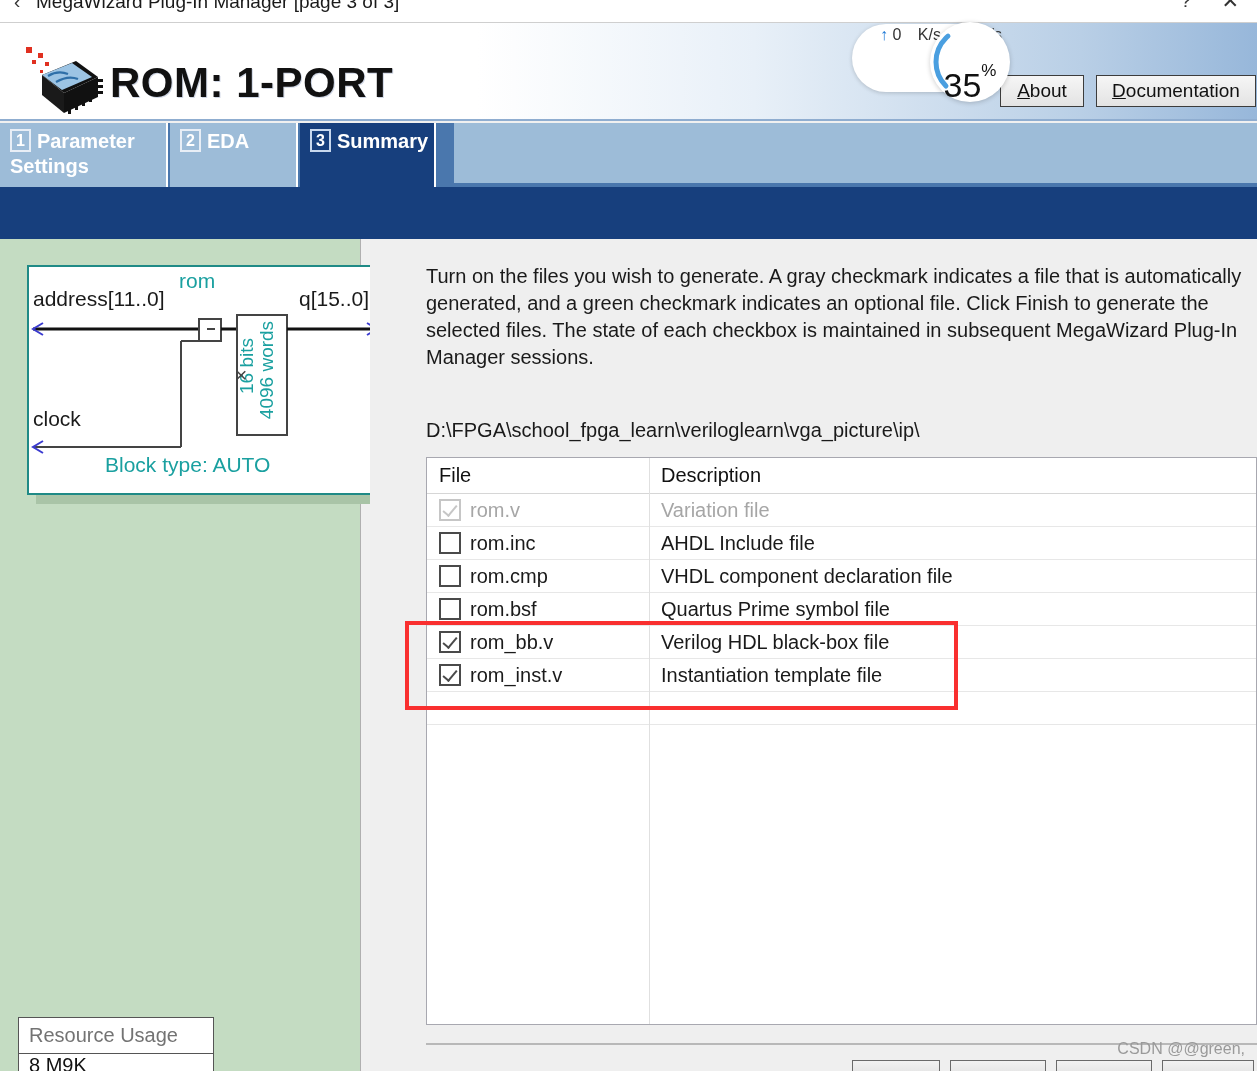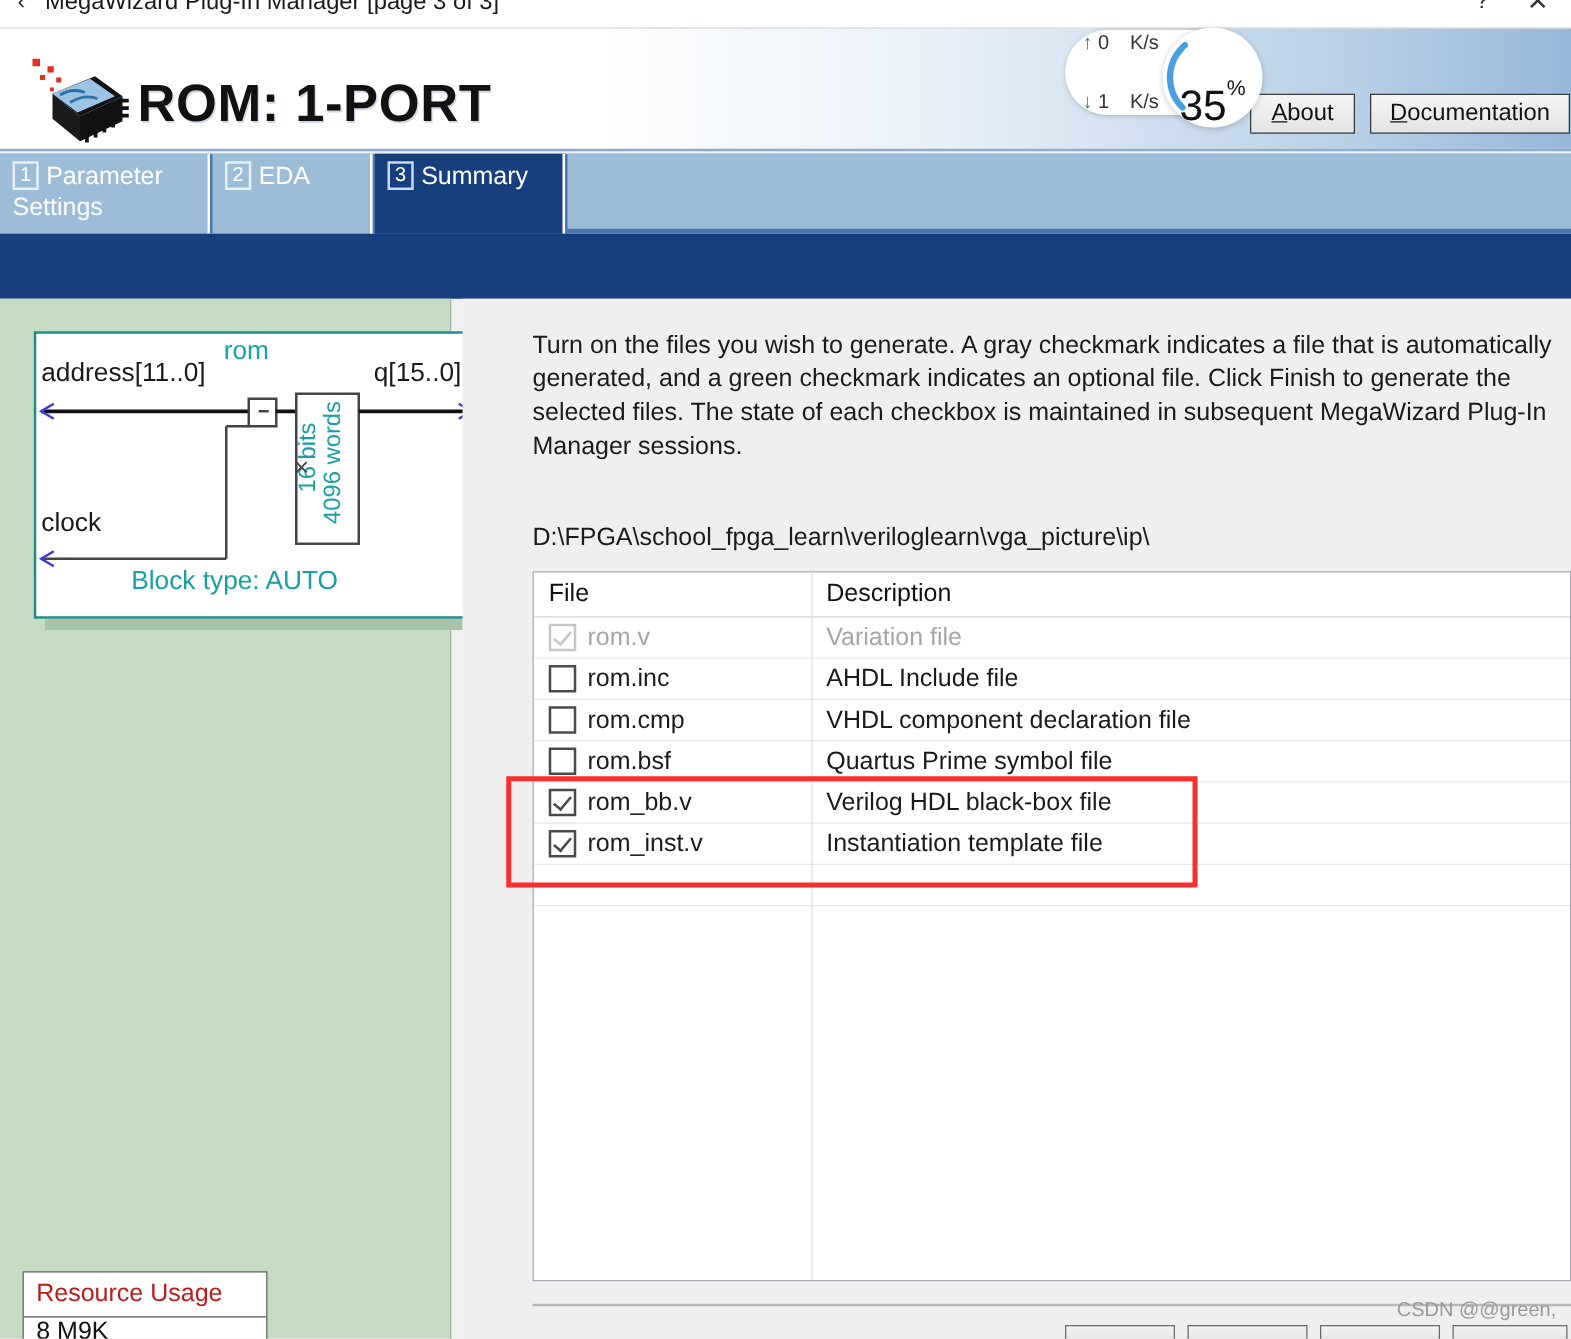--- a/index.html
+++ b/index.html
@@ -60,31 +60,32 @@
     background:#4a77ad;
   }
   .tab{
     position:absolute;top:0;height:64px;
     box-sizing:border-box;
     background:#9dbcd8;
     border-right:2px solid #ffffff;
     color:#ffffff;font-size:20px;
     padding:6px 0 0 10px;cursor:pointer;
     line-height:25px;
+    font-weight:bold;
   }
   .tab .num{
     display:inline-block;border:2px solid #e8eef6;
     padding:0 4px;line-height:19px;font-size:16px;
     margin-right:6px;vertical-align:2px;
   }
   .tab.active{background:#173f7d;}
   .tab.active .num{border-color:#c8d8ee;}
   #tab1{left:0;width:168px;}
   #tab2{left:170px;width:128px;}
-  #tab3{left:300px;width:152px;}
+  #tab3{left:300px;width:136px;}
   #tabrest{position:absolute;left:454px;top:0;width:803px;height:60px;background:#9dbcd8;}
 
   
   #blueband{
     position:absolute;left:0;top:187px;width:1257px;height:52px;background:#173f7d;
   }
 
   
   #leftpanel{
     position:absolute;left:0;top:239px;width:360px;height:832px;
@@ -100,21 +101,21 @@
   }
   .sym-t{position:absolute;font-size:21px;color:#1a1a1a;white-space:nowrap;}
   .sym-teal{color:#1aa0a0;}
   #resBox{
     position:absolute;left:18px;top:778px;width:196px;height:60px;
     background:#ffffff;border:1px solid #555;box-sizing:border-box;
   }
   #resBox .rhdr{
     height:36px;border-bottom:1px solid #555;
     display:flex;align-items:center;padding-left:10px;
-    font-size:20px;color:#b91c1c;box-sizing:border-box;
+    font-size:20px;color:#737373;box-sizing:border-box;
   }
   #resBox .rrow{
     height:22px;padding-left:10px;font-size:20px;color:#111;overflow:hidden;
   }
 
   
   #content{
     position:absolute;left:370px;top:239px;width:887px;height:832px;
     background:#efefef;
   }
@@ -183,21 +184,21 @@
   #bb1{left:852px;width:88px;}
   #bb2{left:950px;width:96px;}
   #bb3{left:1056px;width:96px;}
   #bb4{left:1162px;width:92px;}
 
   
   #netpill{
     position:absolute;left:852px;top:24px;width:150px;height:68px;
     background:#ffffff;border-radius:34px;
     box-shadow:0 1px 4px rgba(0,0,0,.18);
-    display:flex;flex-direction:column;justify-content:space-between;padding-left:14px;
+    display:flex;flex-direction:row;justify-content:flex-end;padding-left:14px;
     box-sizing:border-box;
   }
   .netline{font-size:16px;color:#333;line-height:21px;white-space:nowrap;}
   .arrow-up{color:#1e79d6;font-weight:bold;}
   .arrow-dn{color:#23a13f;font-weight:bold;}
   .netnum{display:inline-block;min-width:13px;}
   .netunit{margin-left:8px;}
   #netcircle{
     position:absolute;left:930px;top:22px;width:80px;height:80px;
     border-radius:50%;background:#ffffff;

